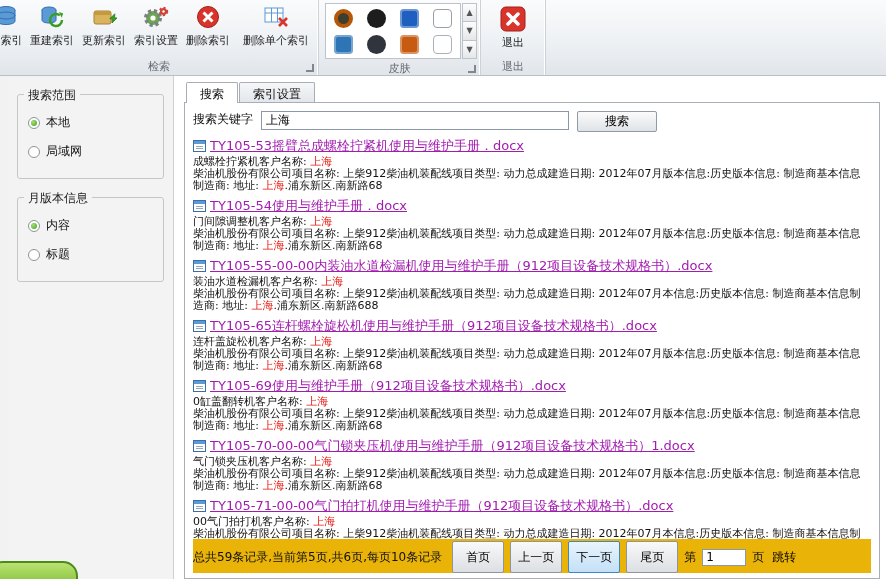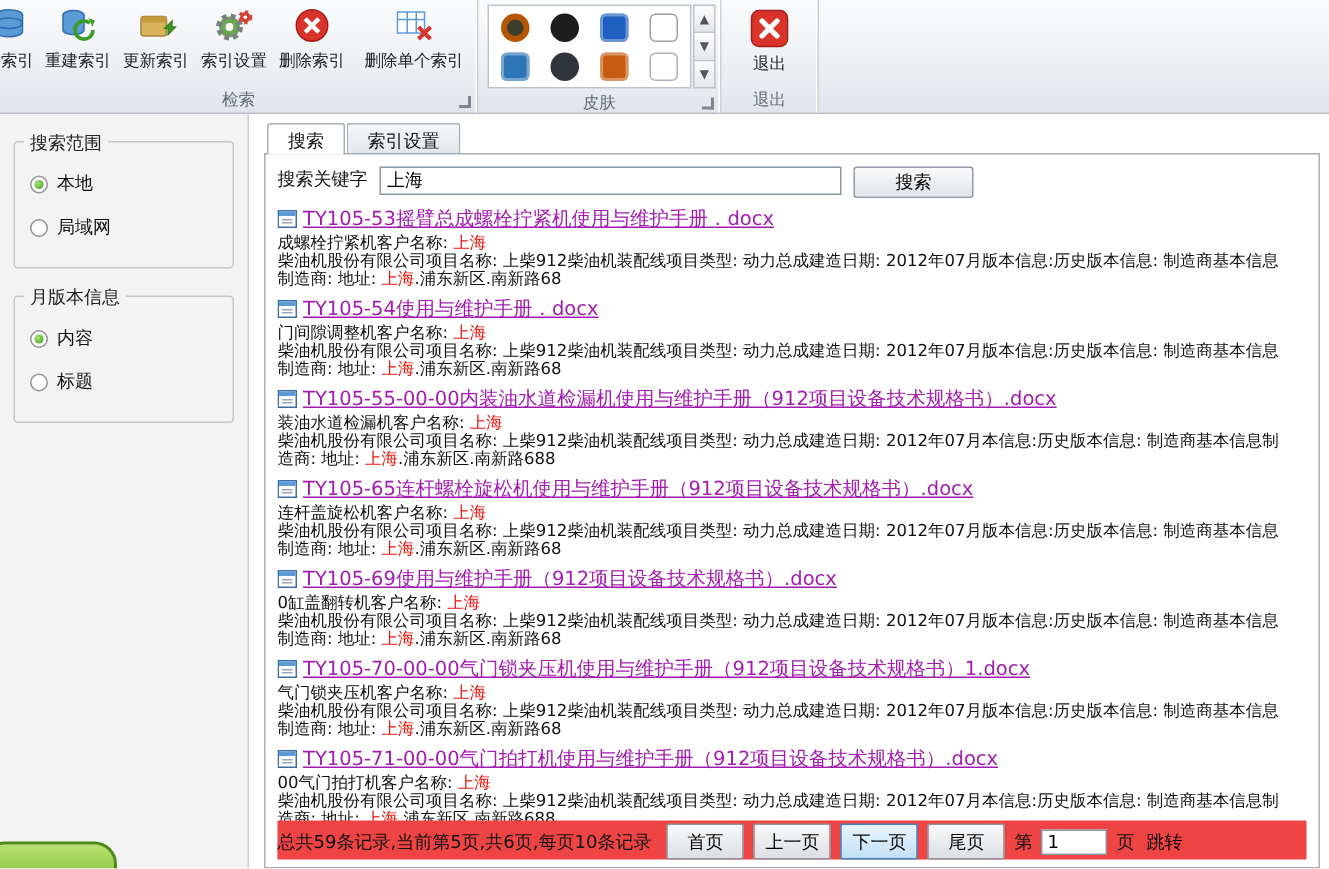--- a/index.html
+++ b/index.html
@@ -33,21 +33,21 @@
   .skin-tile.square { border-radius:4px; background:var(--c); box-shadow:inset 0 0 0 2px rgba(255,255,255,.35); }
   .skin-tile.outline { border-radius:4px; background:#fff; border:1px solid var(--c); }
   .skin-scroll { width:15px; display:flex; flex-direction:column; margin-left:1px; height:56px; }
   .scroll-btn { flex:1; border:1px solid #bdc3c9; border-top-width:0; background:linear-gradient(#fdfdfd,#e4e7ea); font-size:8px; display:flex; align-items:center; justify-content:center; color:#555; cursor:pointer; }
   .scroll-btn:first-child { border-top-width:1px; }
 
   .exit-body { padding:2px 8px; }
   .rbtn.exit { width:48px; }
 
   
-  .bodyarea { position:relative; display:flex; height:503px; }
+  .bodyarea { position:relative; display:flex; height:503px;margin-left:8px; }
 
   .sidebar { width:166px; background:#f3f3f3; border-right:1px solid #cfcfcf; padding:18px 9px 0; }
   .gbox { position:relative; border:1px solid #c6c6c6; border-radius:3px; padding:14px 10px 6px; margin-bottom:18px; }
   .gbox-title { position:absolute; top:-8px; left:6px; background:#f3f3f3; padding:0 4px; font-size:12px; color:#222; }
   .radio-row { display:flex; align-items:center; gap:6px; margin:5px 0 12px; font-size:12px; cursor:default; }
   .radio { width:12px; height:12px; border-radius:50%; border:1px solid #8f9499; background:#fff; position:relative; flex:0 0 auto; }
   .radio.sel::after { content:""; position:absolute; inset:2px; border-radius:50%; background:radial-gradient(circle at 35% 35%, #a4e472, #3f9b1e); }
 
   .main { flex:1; background:#fff; padding:6px 6px 0 10px; position:relative; }
   .tabs { display:flex; margin-left:2px; height:21px; }
@@ -60,23 +60,23 @@
   .search-go { width:80px; height:21px; font-size:12px; border:1px solid #919aa5; border-radius:2px; background:linear-gradient(#fbfbfb,#dfe3e8); font-family:inherit; cursor:pointer; }
 
   .results { margin-top:3px; }
   .res-item { margin-bottom:2px; }
   .res-title { font-size:13px; color:#a21caf; margin:5px 0 1px; display:flex; align-items:center; gap:4px; cursor:pointer; }
   .tlink { text-decoration:underline; }
   .doc { display:flex; align-items:center; }
   .res-line { font-size:11px; line-height:12px; color:#111; }
   .hl { color:#e8140c; }
 
-  .pager { position:absolute; left:8px; right:8px; bottom:5px; display:flex; align-items:center; gap:6px; font-size:12px; background:#ef4444; padding-top:2px; }
+  .pager { position:absolute; left:8px; right:8px; bottom:5px; display:flex; align-items:center; gap:6px; font-size:12px; background:#eab308; padding-top:2px; }
   .psum { margin-right:4px; }
-  .pg-btn { min-width:52px; height:24px; font-size:12px; border:1px solid #8f959c; border-radius:2px; background:linear-gradient(#f8f9fa,#dcdfe3); font-family:inherit; cursor:pointer; }
+  .pg-btn { min-width:52px; height:32px; font-size:12px; border:1px solid #8f959c; border-radius:2px; background:linear-gradient(#f8f9fa,#dcdfe3); font-family:inherit; cursor:pointer; }
   .pg-btn.focused { background:linear-gradient(#e9f4fd,#c3e0f6); border-color:#3f86c4; }
   .jump-input { width:44px; height:17px; border:1px solid #8b98a8; font-size:12px; padding:1px 3px; font-family:inherit; }
   .jump-btn { border:none; background:none; font-size:12px; font-family:inherit; cursor:pointer; padding:0 2px; }
 
   .corner-blob { position:absolute; left:-12px; bottom:-14px; width:90px; height:32px; background:linear-gradient(#b9e271,#7ab82e); border:2px solid #4c8a1a; border-radius:15px; }
 </style>
 </head>
 <body>
 
 <div class="app">

